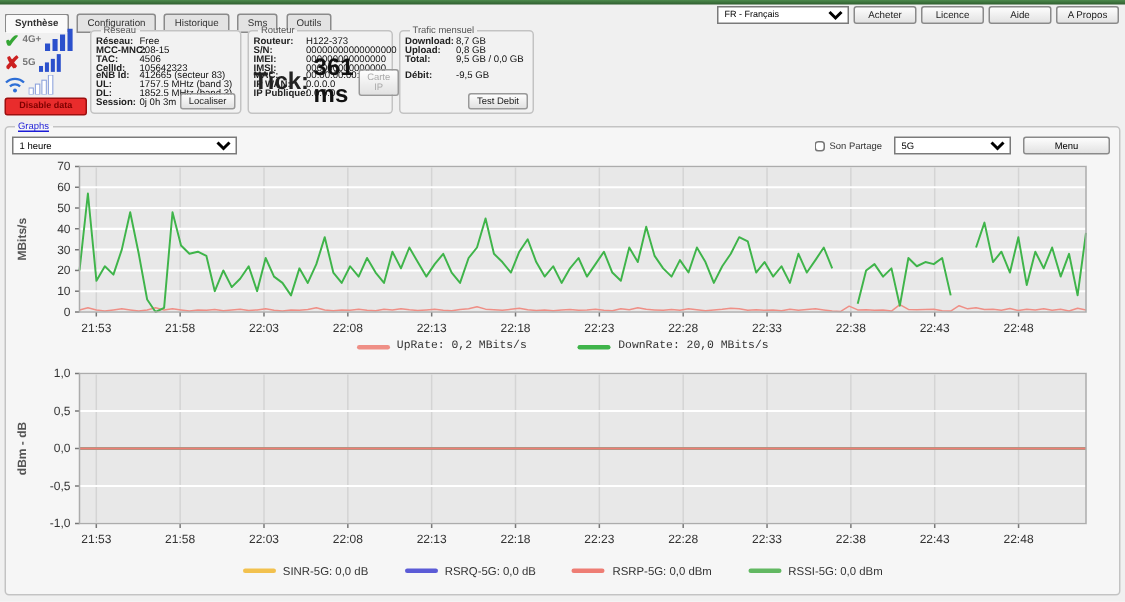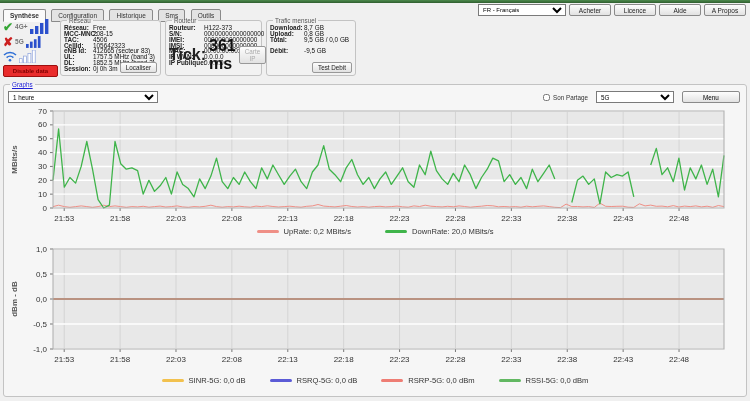--- a/index.html
+++ b/index.html
@@ -66,21 +66,21 @@
   .cbwrap { display:flex; align-items:center; gap:3px; font-size:6.3px; color:#333; }
   .cbwrap input { width:7px; height:7px; }
   .modesel { width:78px; height:12px; font-size:6.3px; border:1px solid #7a7a7a; background:#fff; }
   .menubtn { font-size:6.3px; width:58px; height:12px; border:1px solid #8a8a8a; border-radius:2px;
              background:linear-gradient(#fdfdfd,#e2e2e2); }
 
   .chartsvg { position:absolute; left:2px; }
   #chart1 { top:17px; }
   #chart2 { top:155px; }
   .leg { position:absolute; left:0; right:0; display:flex; justify-content:center; gap:34px; }
-  #legend1 { top:139px; }
+  #legend1 { top:139px;font-family:Liberation Mono, monospace; }
   #legend2 { top:288px; }
   .legitem { display:flex; align-items:center; gap:5px; font-size:7.6px; color:#333; }
   .sw { display:inline-block; width:22px; height:3px; border-radius:2px; }
 </style>
 </head>
 <body>
 
 <div class="topstrip"></div>
 
 <div class="tabrow">

